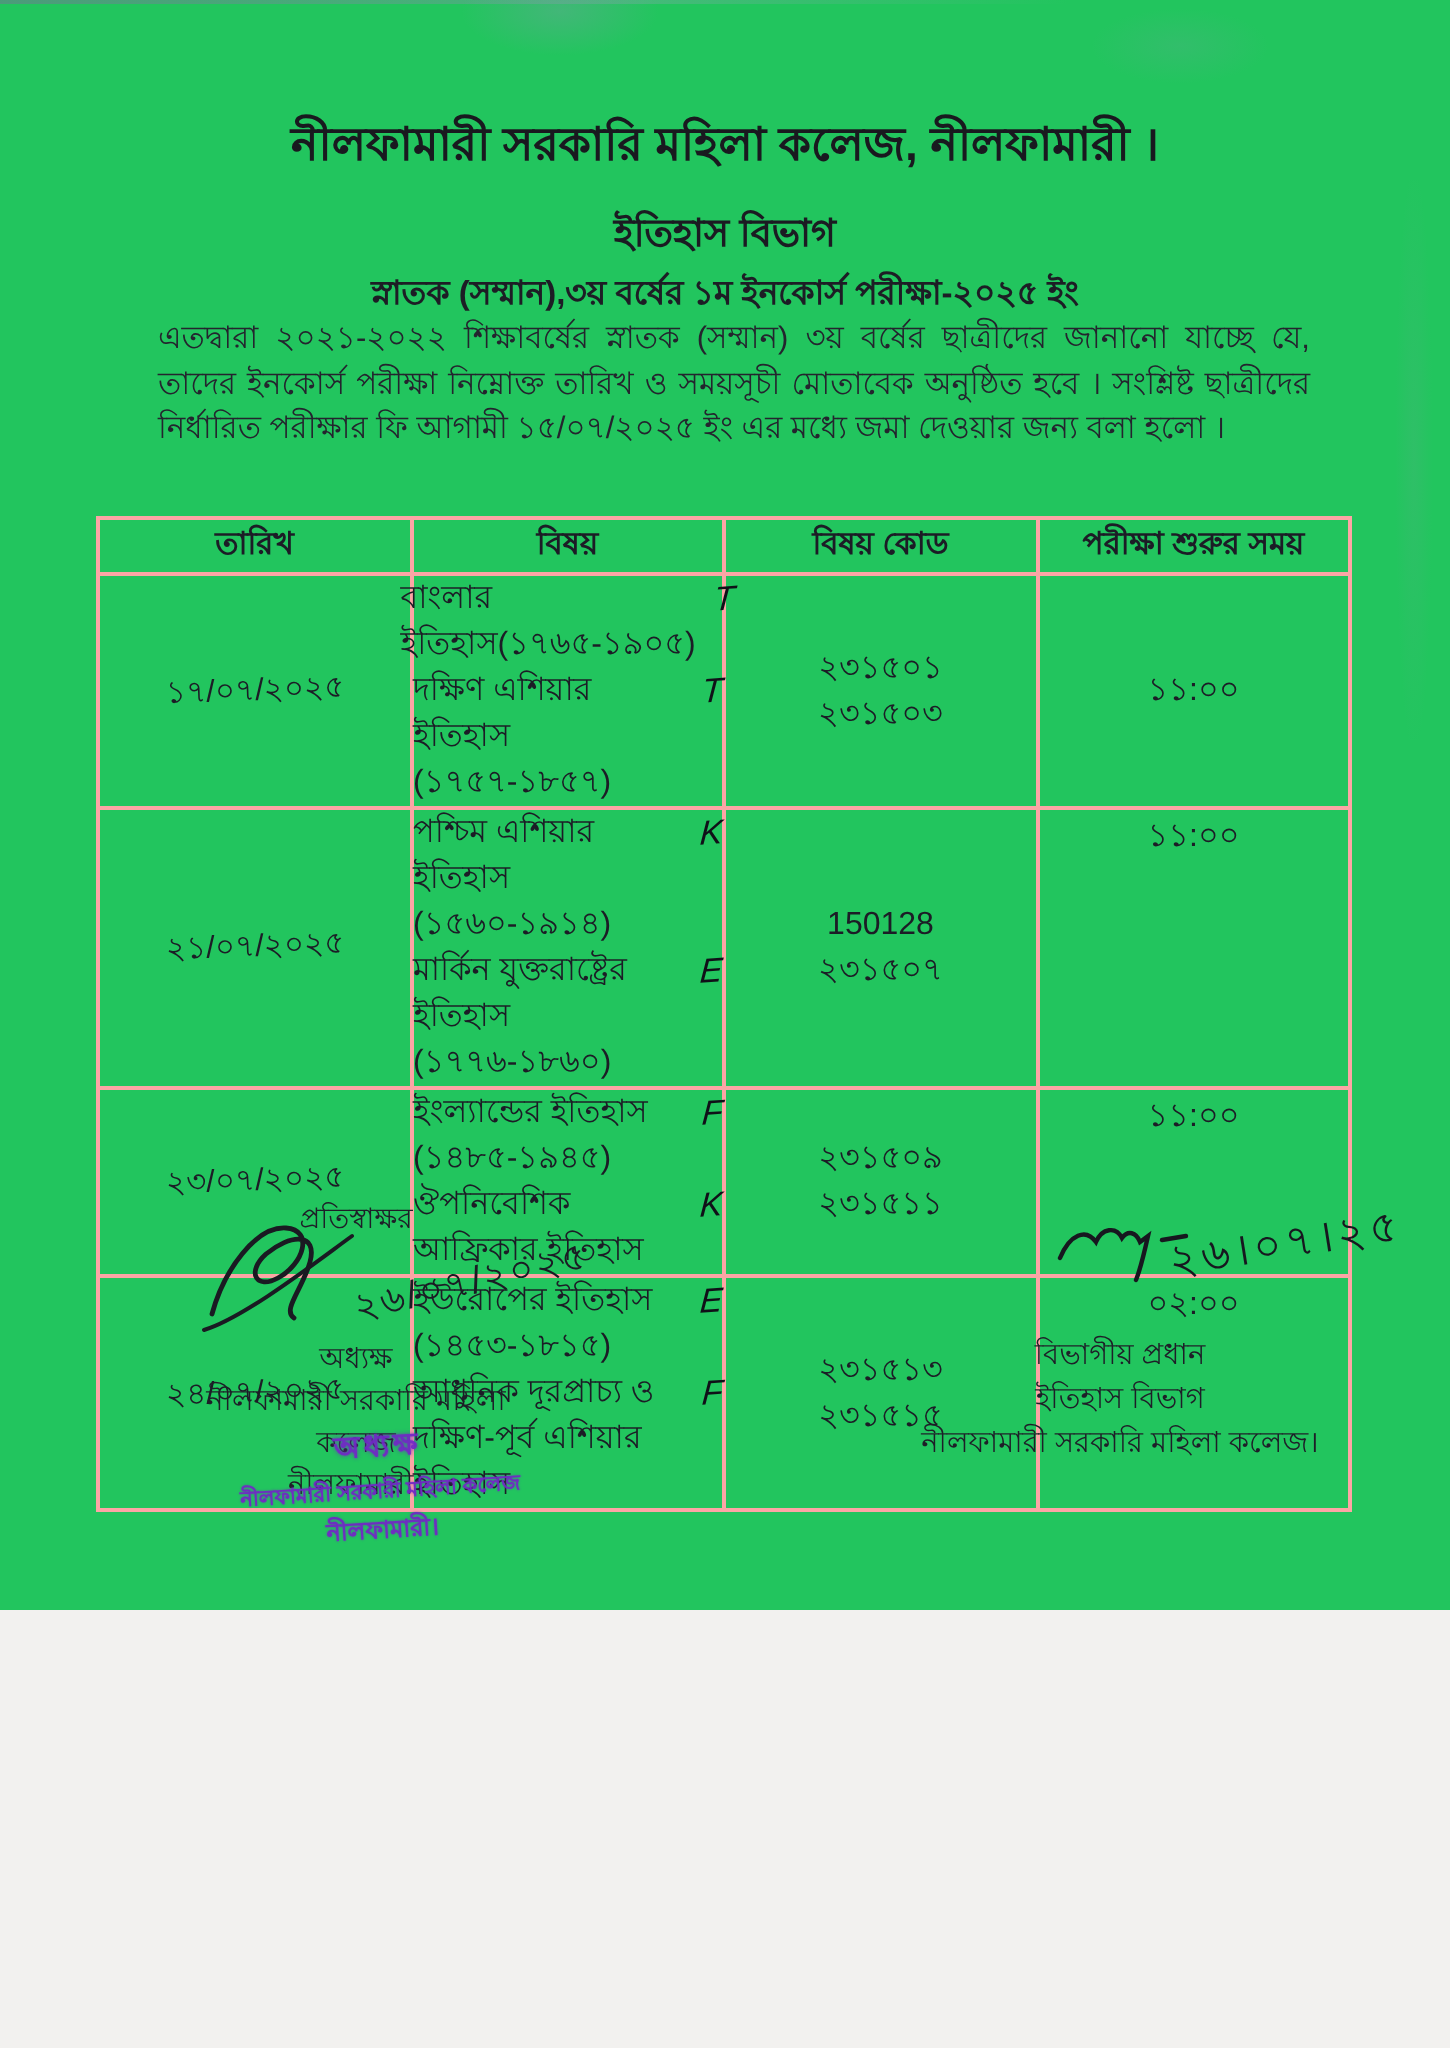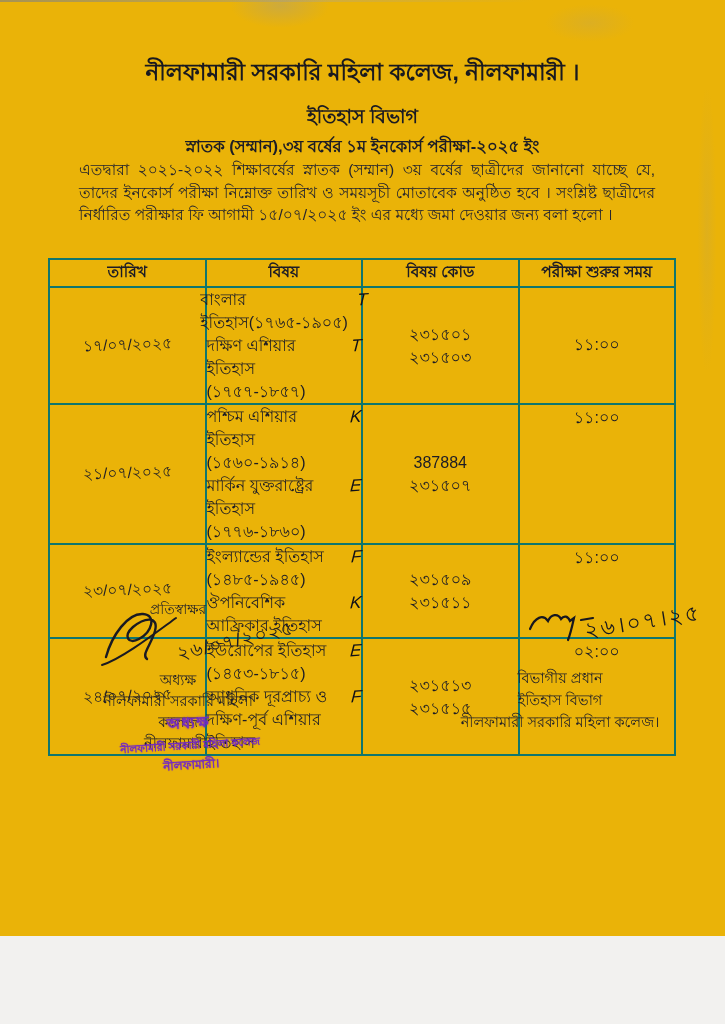--- a/index.html
+++ b/index.html
@@ -4,22 +4,22 @@
 <title>Scanned Exam Notice</title>
 <style>
   html,body{margin:0;padding:0;}
   body{
     width:725px;height:1024px;
     background:#f2f1ef;
     font-family:"Liberation Sans","DejaVu Sans",sans-serif;
     -webkit-font-smoothing:antialiased;
   }
   .page{
-    position:relative;width:725px;height:936px;overflow:hidden;
-    background:#eab308;
+    position:relative;width:725px;height:805px;overflow:hidden;
+    background:#22c55e;
     color:#1e1e26;
   }
   
   .art{position:absolute;pointer-events:none;}
   .art-topline{left:0;top:0;width:535px;height:2px;
     background:linear-gradient(to right,rgba(110,120,145,.55),rgba(150,160,185,.30) 60%,rgba(150,160,185,0));}
   .art-smudge1{left:230px;top:0;width:100px;height:28px;
     background:radial-gradient(ellipse at 50% 20%,rgba(140,150,180,.30),rgba(140,150,180,0) 70%);}
   .art-smudge2{left:545px;top:4px;width:90px;height:38px;
     background:radial-gradient(ellipse,rgba(140,150,180,.15),rgba(140,150,180,0) 70%);}
@@ -36,21 +36,21 @@
   .notice{
     position:absolute;top:159px;left:79px;width:576px;
     font-size:15.5px;line-height:22.5px;text-align:justify;color:#24242e;
   }
   
   table.sched{
     position:absolute;top:258px;left:48px;width:628px;
     border-collapse:collapse;table-layout:fixed;
     font-size:16px;color:#1c1c26;
   }
-  table.sched th,table.sched td{border:2px solid #0f766e;padding:0;}
+  table.sched th,table.sched td{border:2px solid #fca5a5;padding:0;}
   table.sched th{height:25px;font-weight:600;font-size:15.5px;}
   td.c-date{width:102px;text-align:center;vertical-align:middle;}
   td.c-subj{width:293px;}
   td.c-code{width:94px;text-align:center;vertical-align:middle;}
   td.c-time{width:131px;text-align:center;}
   tr.r{height:47px;}
   .tdate{display:inline-block;transform:rotate(-2deg);font-size:15.5px;}
   .sline{display:flex;justify-content:center;align-items:flex-start;line-height:23px;}
   .smark{
     display:inline-block;margin-left:9px;
@@ -142,21 +142,21 @@
         <div class="sline">
               <span>পশ্চিম এশিয়ার ইতিহাস (১৫৬০-১৯১৪)</span>
               <span class="smark">K</span>
             </div>
         <div class="sline">
               <span>মার্কিন যুক্তরাষ্ট্রের ইতিহাস (১৭৭৬-১৮৬০)</span>
               <span class="smark">E</span>
             </div>
       </td>
       <td class="c-code">
-        <div class="cline">387884</div>
+        <div class="cline">150128</div>
         <div class="cline">২৩১৫০৭</div>
       </td>
       <td class="c-time t-top">১১:০০</td>
     </tr>
 
     <tr class="r">
       <td class="c-date"><span class="tdate">২৩/০৭/২০২৫</span></td>
       <td class="c-subj">
         <div class="sline">
               <span>ইংল্যান্ডের ইতিহাস (১৪৮৫-১৯৪৫)</span>

